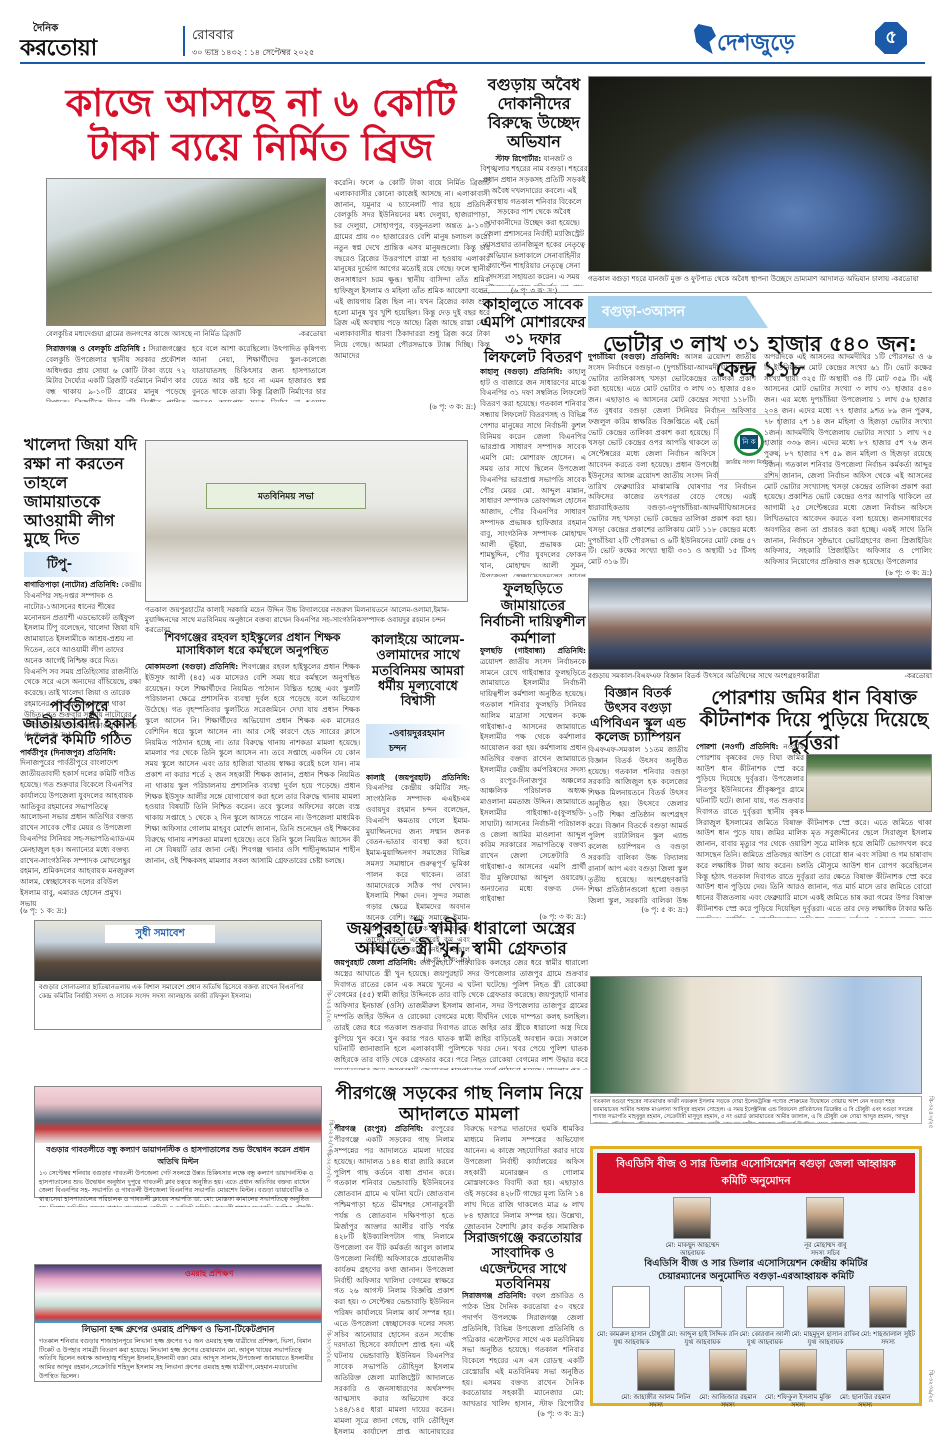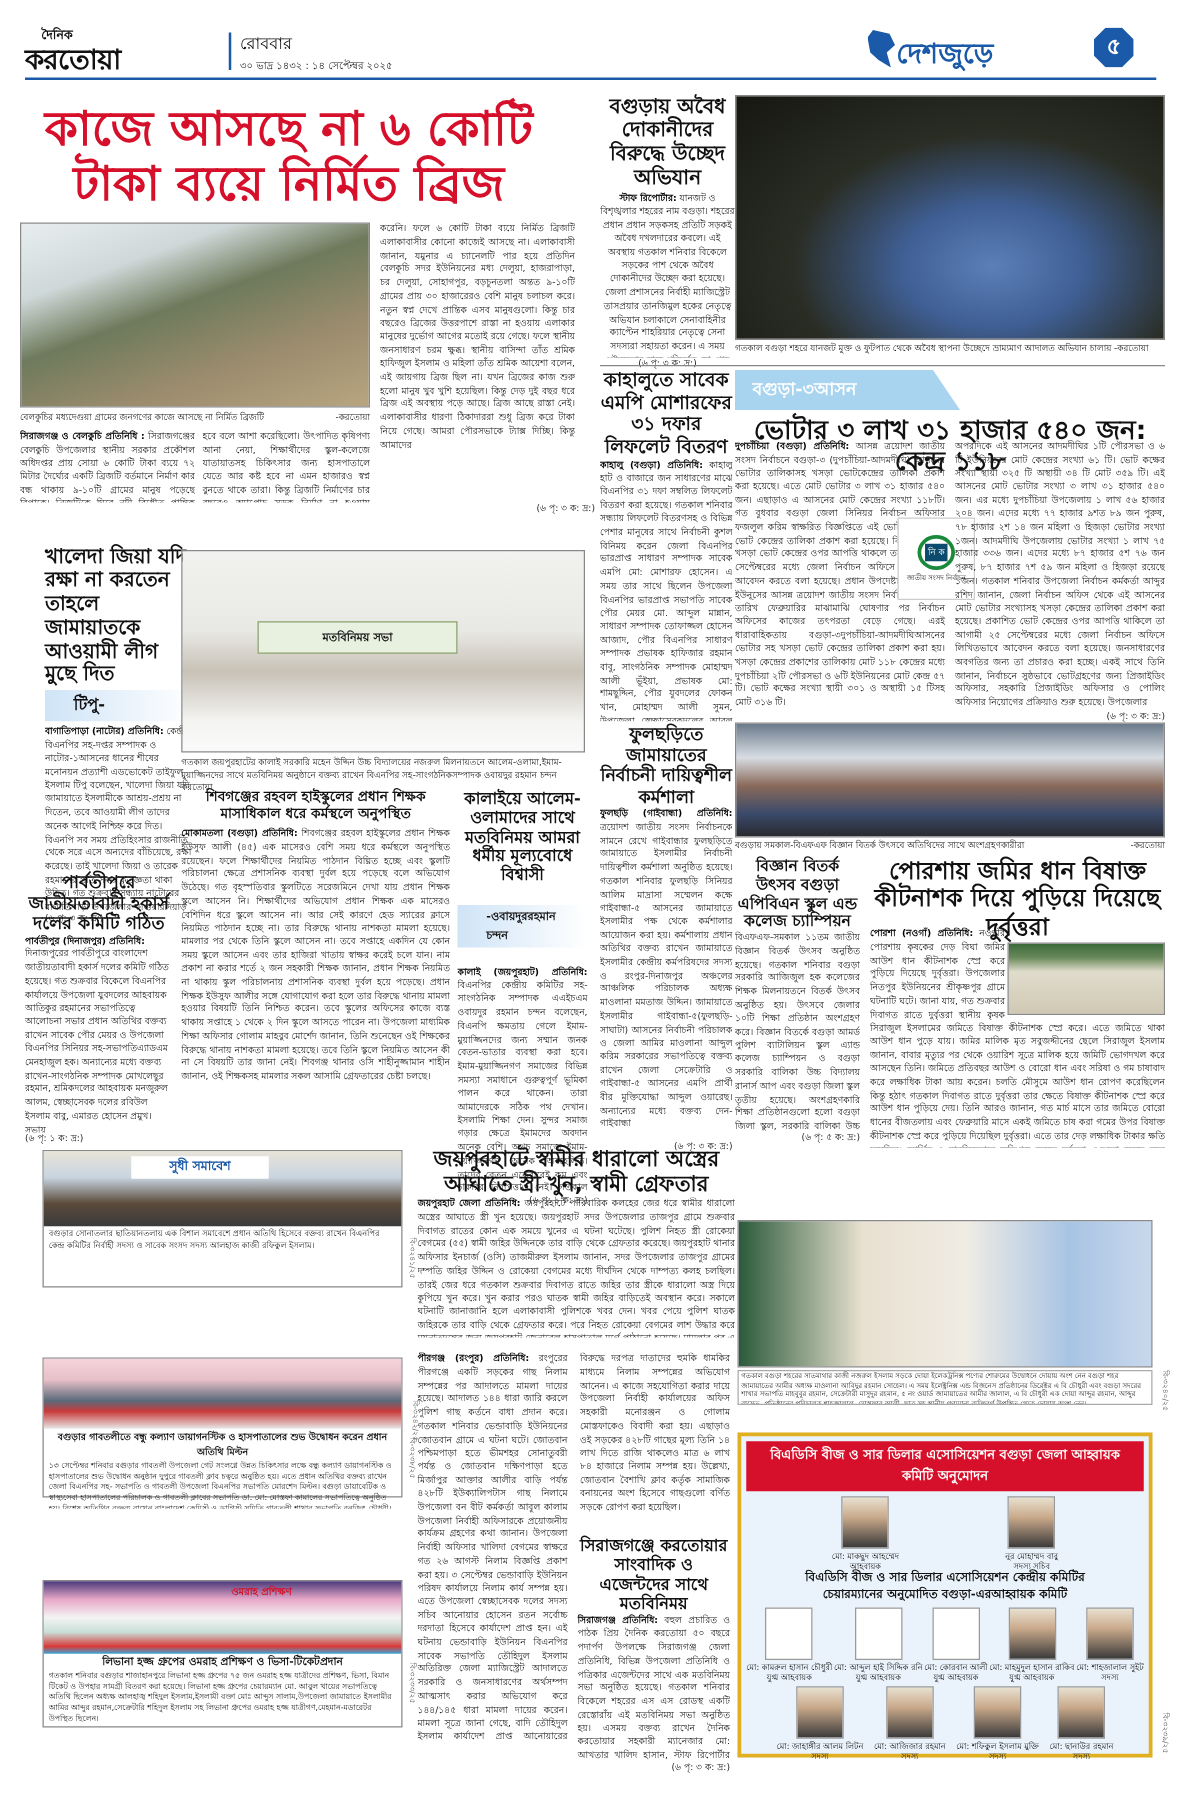--- a/index.html
+++ b/index.html
@@ -40,21 +40,21 @@
   <div class="abs logo-main">করতোয়া</div>
   <div class="abs mast-sep"></div>
   <div class="abs mast-day">রোববার</div>
   <div class="abs mast-date">৩০ ভাদ্র ১৪৩২ : ১৪ সেপ্টেম্বর ২০২৫</div>
   <div class="abs map-icon"></div>
   <div class="abs section-name">দেশজুড়ে</div>
   <div class="abs page-badge">৫</div>
 </div>
 <div class="abs mast-rule"></div>
 
-<div class="abs" style="left:2px;top:82px;width:458px;height:320px">
+<div class="abs" style="left:32px;top:82px;width:458px;height:320px">
   <div class="hl-red" style="font-size:38px">
     <div>কাজে আসছে না ৬ কোটি</div>
     <div>টাকা ব্যয়ে নির্মিত ব্রিজ</div>
   </div>
   <div class="abs photo" style="left:14px;top:96px;width:280px;height:148px;background:linear-gradient(160deg,#e8eef0 0,#cfd8d8 25%,#6e7a5c 45%,#9a8b6d 70%,#b8a580 100%)"></div>
   <div class="abs cap" style="left:14px;top:248px;width:280px;display:flex;justify-content:space-between">
     <span>বেলকুচির মধ্যদেগুয়া গ্রামের জনগণের কাজে আসছে না নির্মিত ব্রিজটি</span>
     <span>-করতোয়া</span>
   </div>
   <div class="abs body" style="left:302px;top:96px;width:156px;height:220px;overflow:hidden">করেনি। ফলে ৬ কোটি টাকা ব্যয়ে নির্মিত ব্রিজটি এলাকাবাসীর কোনো কাজেই আসছে না। এলাকাবাসী জানান, যমুনার এ চ্যানেলটি পার হয়ে প্রতিদিন বেলকুচি সদর ইউনিয়নের মধ্য দেলুয়া, হাজরাপাড়া, চর দেলুয়া, সোহাগপুর, বড়চুনতলা অন্তত ৯-১০টি গ্রামের প্রায় ৩০ হাজারেরও বেশি মানুষ চলাচল করে। নতুন স্বপ্ন দেখে প্রান্তিক এসব মানুষগুলো। কিন্তু চার বছরেও ব্রিজের উত্তরপাশে রাস্তা না হওয়ায় এলাকার মানুষের দুর্ভোগ আগের মতোই রয়ে গেছে। ফলে স্থানীয় জনসাধারণ চরম ক্ষুব্ধ। স্থানীয় বাসিন্দা তাঁত শ্রমিক হাফিজুল ইসলাম ও মহিলা তাঁত শ্রমিক আয়েশা বলেন, এই জায়গায় ব্রিজ ছিল না। যখন ব্রিজের কাজ শুরু হলো মানুষ খুব খুশি হয়েছিল। কিন্তু দেড় দুই বছর ধরে ব্রিজ এই অবস্থায় পড়ে আছে। ব্রিজ আছে রাস্তা নেই। এলাকাবাসীর ধারণা ঠিকাদাররা শুধু ব্রিজ করে টাকা নিয়ে গেছে। আমরা পৌরসভাকে ট্যাক্স দিচ্ছি। কিন্তু আমাদের</div>
@@ -92,31 +92,31 @@
   <div class="abs" style="left:130px;top:118px;width:62px;height:66px;background:#fff;border:1px solid #ccc;display:flex;flex-direction:column;align-items:center;justify-content:center">
     <div style="width:30px;height:28px;border:3px solid #1a8a3a;border-radius:50%;display:flex;align-items:center;justify-content:center">
       <span style="background:#0c4a6e;color:#fff;font-size:7px;padding:1px 2px">নি ক</span>
     </div>
     <div style="font-size:5.5px;margin-top:3px">জাতীয় সংসদ নির্বাচন</div>
   </div>
   <div class="abs body" style="left:176px;top:56px;width:168px;height:216px;overflow:hidden">অপরদিকে এই আসনের আদমদীঘির ১টি পৌরসভা ও ৬ টি ইউনিয়নের মোট কেন্দ্রের সংখ্যা ৬১ টি। ভোট কক্ষের সংখ্যা স্থায়ী ৩২৫ টি অস্থায়ী ৩৪ টি মোট ৩৫৯ টি। এই আসনের মোট ভোটার সংখ্যা ৩ লাখ ৩১ হাজার ৫৪০ জন। এর মধ্যে দুপচাঁচিয়া উপজেলায় ১ লাখ ৫৬ হাজার ২০৪ জন। এদের মধ্যে ৭৭ হাজার ৯শত ৮৯ জন পুরুষ, ৭৮ হাজার ২শ ১৪ জন মহিলা ও হিজড়া ভোটার সংখ্যা ১জন। আদমদীঘি উপজেলায় ভোটার সংখ্যা ১ লাখ ৭৫ হাজার ৩৩৬ জন। এদের মধ্যে ৮৭ হাজার ৫শ ৭৬ জন পুরুষ, ৮৭ হাজার ৭শ ৫৯ জন মহিলা ও হিজড়া রয়েছে ১জন। গতকাল শনিবার উপজেলা নির্বাচন কর্মকর্তা আব্দুর রশিদ জানান, জেলা নির্বাচন অফিস থেকে এই আসনের মোট ভোটার সংখ্যাসহ খসড়া কেন্দ্রের তালিকা প্রকাশ করা হয়েছে। প্রকাশিত ভোট কেন্দ্রের ওপর আপত্তি থাকিলে তা আগামী ২৫ সেপ্টেম্বরের মধ্যে জেলা নির্বাচন অফিসে লিখিতভাবে আবেদন করতে বলা হয়েছে। জনসাধারণের অবগতির জন্য তা প্রচারও করা হচ্ছে। একই সাথে তিনি জানান, নির্বাচনে সুষ্ঠভাবে ভোটগ্রহণের জন্য প্রিজাইডিং অফিসার, সহকারি প্রিজাইডিং অফিসার ও পোলিং অফিসার নিয়োগের প্রক্রিয়াও শুরু হয়েছে। উপজেলার</div>
   <div class="abs body" style="left:270px;top:272px;width:74px;text-align:right">(৬ পৃ: ৩ ক: দ্র:)</div>
 </div>
 
-<div class="abs" style="left:36px;top:436px;width:118px;height:260px">
+<div class="abs" style="left:24px;top:436px;width:118px;height:260px">
   <div class="hl" style="font-size:16px;text-align:left">খালেদা জিয়া যদি রক্ষা না করতেন তাহলে জামায়াতকে আওয়ামী লীগ মুছে দিত</div>
   <div class="byline" style="margin:3px 0">টিপু-</div>
   <div class="body" style="text-align:left;height:150px;overflow:hidden">
     <b>বাগাতিপাড়া (নাটোর) প্রতিনিধি:</b> <span>কেন্দ্রীয় বিএনপির সহ-দপ্তর সম্পাদক ও নাটোর-১আসনের ধানের শীষের মনোনয়ন প্রত্যাশী এডভোকেট তাইফুল ইসলাম টিপু বলেছেন, খালেদা জিয়া যদি জামায়াতে ইসলামীকে আশ্রয়-প্রশ্রয় না দিতেন, তবে আওয়ামী লীগ তাদের অনেক আগেই নিশ্চিহ্ন করে দিত। বিএনপি সব সময় প্রতিহিংসার রাজনীতি থেকে সরে এসে অন্যদের বাঁচিয়েছে, রক্ষা করেছে। তাই খালেদা জিয়া ও তারেক রহমানের প্রতি সবার কৃতজ্ঞতা থাকা উচিত। গত শুক্রবার সন্ধ্যায় নাটোরের বাগাতিপাড়া উপজেলার ফাগুয়ারদিয়াড় ইউনিয়নের ভটুপাড়া</span>
   </div>
   <div class="body">(৬ পৃ: ৩ ক: দ্র:)</div>
 </div>
 
 <div class="abs photo" style="left:145px;top:440px;width:323px;height:162px;background:linear-gradient(180deg,#f2f2f0 0,#e8e8e4 40%,#c8c2b6 60%,#f4f4f2 85%,#fafafa 100%)">
-  <div class="abs" style="left:60px;top:56px;width:160px;height:26px;background:#e8f0e0;border:1px solid #8aa06a;font-size:9px;font-weight:bold;display:flex;align-items:center;justify-content:center">মতবিনিময় সভা</div>
+  <div class="abs" style="left:60px;top:42px;width:160px;height:26px;background:#e8f0e0;border:1px solid #8aa06a;font-size:9px;font-weight:bold;display:flex;align-items:center;justify-content:center">মতবিনিময় সভা</div>
 </div>
 <div class="abs cap" style="left:145px;top:606px;width:323px">
   <span>গতকাল জয়পুরহাটের কালাই সরকারি মহেন উদ্দিন উচ্চ বিদ্যালয়ের নজরুল মিলনায়তনে আলেম-ওলামা,ইমাম-মুয়াজ্জিনদের সাথে মতবিনিময় অনুষ্ঠানে বক্তব্য রাখেন বিএনপির সহ-সাংগঠনিকসম্পাদক ওবায়দুর রহমান চন্দন</span> <span>করতোয়া</span>
 </div>
 
 <div class="abs" style="left:20px;top:698px;width:118px;height:222px">
   <div class="hl" style="font-size:14px">পার্বতীপুরে জাতীয়তাবাদী হকার্স দলের কমিটি গঠিত</div>
   <div class="body" style="text-align:left;height:158px;overflow:hidden">
     <b>পার্বতীপুর (দিনাজপুর) প্রতিনিধি:</b> <span>দিনাজপুরের পার্বতীপুরে বাংলাদেশ জাতীয়তাবাদী হকার্স দলের কমিটি গঠিত হয়েছে। গত শুক্রবার বিকেলে বিএনপির কার্যালয়ে উপজেলা যুবদলের আহবায়ক আতিকুর রহমানের সভাপতিত্বে আলোচনা সভার প্রধান অতিথির বক্তব্য রাখেন সাবেক পৌর মেয়র ও উপজেলা বিএনপির সিনিয়র সহ-সভাপতিএ্যাডএম মেনহাজুল হক। অন্যান্যের মধ্যে বক্তব্য রাখেন-সাংগঠনিক সম্পাদক মোখলেছুর রহমান, শ্রমিকদলের আহবায়ক মনজুরুল আলম, স্বেচ্ছাসেবক দলের রবিউল ইসলাম বাবু, এমারত হোসেন প্রমুখ। সভায়</span>
   </div>
@@ -188,20 +188,21 @@
 <div class="abs side-code" style="left:926px;top:1096px">বি-৩২৪০/২৫</div>
 
 <div class="abs" style="left:34px;top:1086px;width:288px;height:112px;border:1px solid #888">
   <div class="photo" style="height:56px;border:none;background:linear-gradient(180deg,#f4d4dc 0,#e8c0c8 30%,#5a6a7a 60%,#c83a3a 75%,#e8e8e8 100%)"></div>
   <div style="font-size:7.5px;font-weight:bold;text-align:center;padding:1px 2px">বগুড়ার গাবতলীতে বন্ধু কল্যাণ ডায়াগনস্টিক ও হাসপাতালের শুভ উদ্বোধন করেন প্রধান অতিথি মিল্টন</div>
   <div class="cap" style="padding:0 4px;font-size:6.2px;height:38px;overflow:hidden">১৩ সেপ্টেম্বর শনিবার বগুড়ার গাবতলী উপজেলা গেট সংলগ্নে উন্নত চিকিৎসার লক্ষে বন্ধু কল্যাণ ডায়াগনস্টিক ও হাসপাতালের শুভ উদ্বোধন অনুষ্ঠান দুপুরে গাবতলী ক্লাব চত্বরে অনুষ্ঠিত হয়। এতে প্রধান অতিথির বক্তব্য রাখেন জেলা বিএনপির সহ- সভাপতি ও গাবতলী উপজেলা বিএনপির সভাপতি মোরশেদ মিল্টন। বগুড়া ডায়াবেটিক ও স্বাস্থ্যসেবা হাসপাতালের পরিচালক ও গাবতলী ক্লাবের সভাপতি ডা. মো: মোস্তফা কামালের সভাপতিত্বে অনুষ্ঠিত হয়। বিশেষ অতিথির বক্তব্য রাখেন বাংলাদেশ কেমিস্ট ও ড্রাগিস্ট সমিতি গাবতলী শাখার সভাপতি রনজিৎ চৌধুরী।</div>
 </div>
 <div class="abs side-code" style="left:324px;top:1150px">বি-৩২৩৮/২৫</div>
 
 <div class="abs" style="left:334px;top:1082px;width:250px;height:366px">
+  <div class="hl" style="font-size:18px">পীরগঞ্জে সড়কের গাছ নিলাম নিয়ে আদালতে মামলা</div>
   <div class="body col2" style="height:318px;overflow:hidden;column-fill:auto">
     <b>পীরগঞ্জ (রংপুর) প্রতিনিধি:</b> <span>রংপুরের পীরগঞ্জে একটি সড়কের গাছ নিলাম সম্পন্নের পর আদালতে মামলা দায়ের হয়েছে। আদালত ১৪৪ ধারা জারি করলে পুলিশ গাছ কর্তনে বাধা প্রদান করে। গতকাল শনিবার ভেন্ডাবাড়ি ইউনিয়নের জোতবান গ্রামে এ ঘটনা ঘটে। জোতবান পশ্চিমপাড়া হতে ভীমশহর সোনাতুবরী পর্যন্ত ও জোতবান দক্ষিণপাড়া হতে মির্জাপুর আক্তার আলীর বাড়ি পর্যন্ত ৪২৮টি ইউক্যালিপটাস গাছ নিলামে উপজেলা বন বীট কর্মকর্তা আবুল কালাম উপজেলা নির্বাহী অফিসারকে প্রয়োজনীয় কার্যক্রম গ্রহণের কথা জানান। উপজেলা নির্বাহী অফিসার খালিদা বেগমের স্বাক্ষরে গত ২৬ আগস্ট নিলাম বিজ্ঞপ্তি প্রকাশ করা হয়। ৩ সেপ্টেম্বর ভেন্ডাবাড়ি ইউনিয়ন পরিষদ কার্যালয়ে নিলাম কার্য সম্পন্ন হয়। এতে উপজেলা স্বেচ্ছাসেবক দলের সদস্য সচিব আনোয়ার হোসেন রতন সর্বোচ্চ দরদাতা হিসেবে কার্যাদেশ প্রাপ্ত হন। এই ঘটনায় ভেন্ডাবাড়ি ইউনিয়ন বিএনপির সাবেক সভাপতি তৌহিদুল ইসলাম অতিরিক্ত জেলা ম্যাজিস্ট্রেট আদালতে সরকারি ও জনসাধারণের অর্থসম্পদ আত্মসাৎ করার অভিযোগ করে ১৪৪/১৪৫ ধারা মামলা দায়ের করেন। মামলা সূত্রে জানা গেছে, বাদি তৌহিদুল ইসলাম কার্যাদেশ প্রাপ্ত আনোয়ারের বিরুদ্ধে দরপত্র দাতাদের হুমকি ধামকির মাধ্যমে নিলাম সম্পন্নের অভিযোগ আনেন। এ কাজে সহযোগিতা করার দায়ে উপজেলা নির্বাহী কার্যালয়ের অফিস সহকারী মনোরঞ্জন ও গোলাম মোস্তফাকেও বিবাদী করা হয়। এছাড়াও ওই সড়কের ৪২৮টি গাছের মূল্য তিনি ১৪ লাখ দিতে রাজি থাকলেও মাত্র ৬ লাখ ৮৪ হাজারে নিলাম সম্পন্ন হয়। উল্লেখ্য, জোতবান বৈশাখি ক্লাব কর্তৃক সামাজিক বনায়নের অংশ হিসেবে গাছগুলো বর্ণিত সড়কে রোপণ করা হয়েছিল।</span>
   </div>
 </div>
 <div class="abs side-code" style="left:326px;top:1120px">বি-৩২৪২/২৫</div>
 
 <div class="abs" style="left:462px;top:1230px;width:122px;height:200px;background:#fff">
   <div class="hl" style="font-size:13px">সিরাজগঞ্জে করতোয়ার সাংবাদিক ও এজেন্টদের সাথে মতবিনিময়</div>
   <div class="body" style="height:118px;overflow:hidden">
     <b>সিরাজগঞ্জ প্রতিনিধি:</b> <span>বহুল প্রচারিত ও পাঠক প্রিয় দৈনিক করতোয়া ৫০ বছরে পদার্পণ উপলক্ষে সিরাজগঞ্জ জেলা প্রতিনিধি, বিভিন্ন উপজেলা প্রতিনিধি ও পত্রিকার এজেন্টদের সাথে এক মতবিনিময় সভা অনুষ্ঠিত হয়েছে। গতকাল শনিবার বিকেলে শহরের এস এস রোডস্থ একটি রেস্তোরাঁয় এই মতবিনিময় সভা অনুষ্ঠিত হয়। এসময় বক্তব্য রাখেন দৈনিক করতোয়ার সহকারী ম্যানেজার মো: আখতার খালিদ হাসান, স্টাফ রিপোর্টার মো: শাওন রহমান, সিরাজগঞ্জ প্রেস ক্লাবের সাবেক সভাপতি ও দৈনিক করতোয়ার সিরাজগঞ্জ</span>

